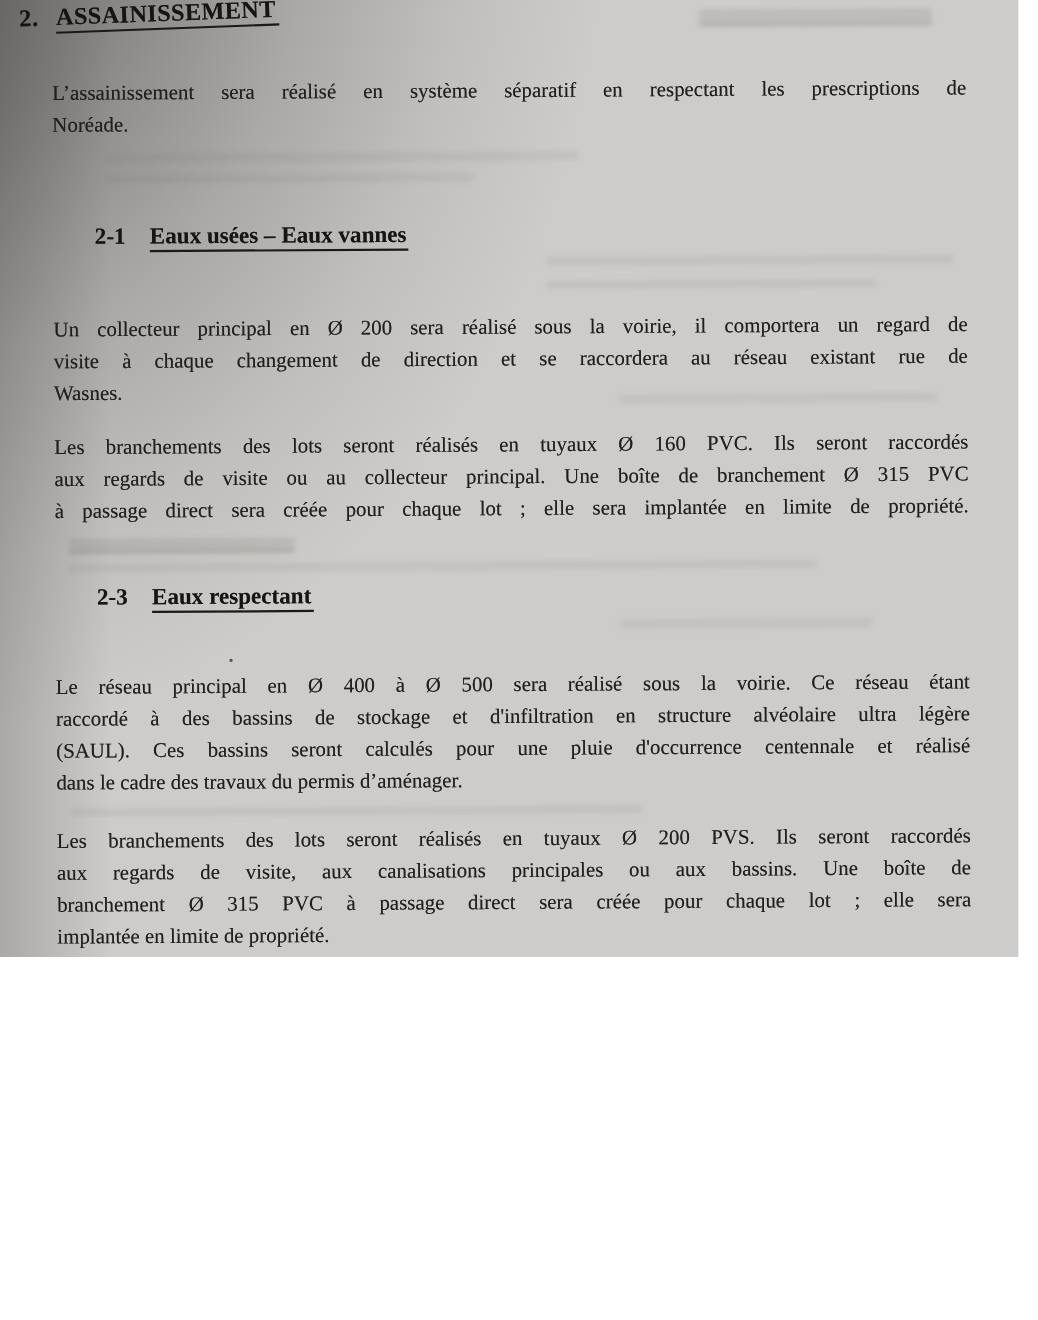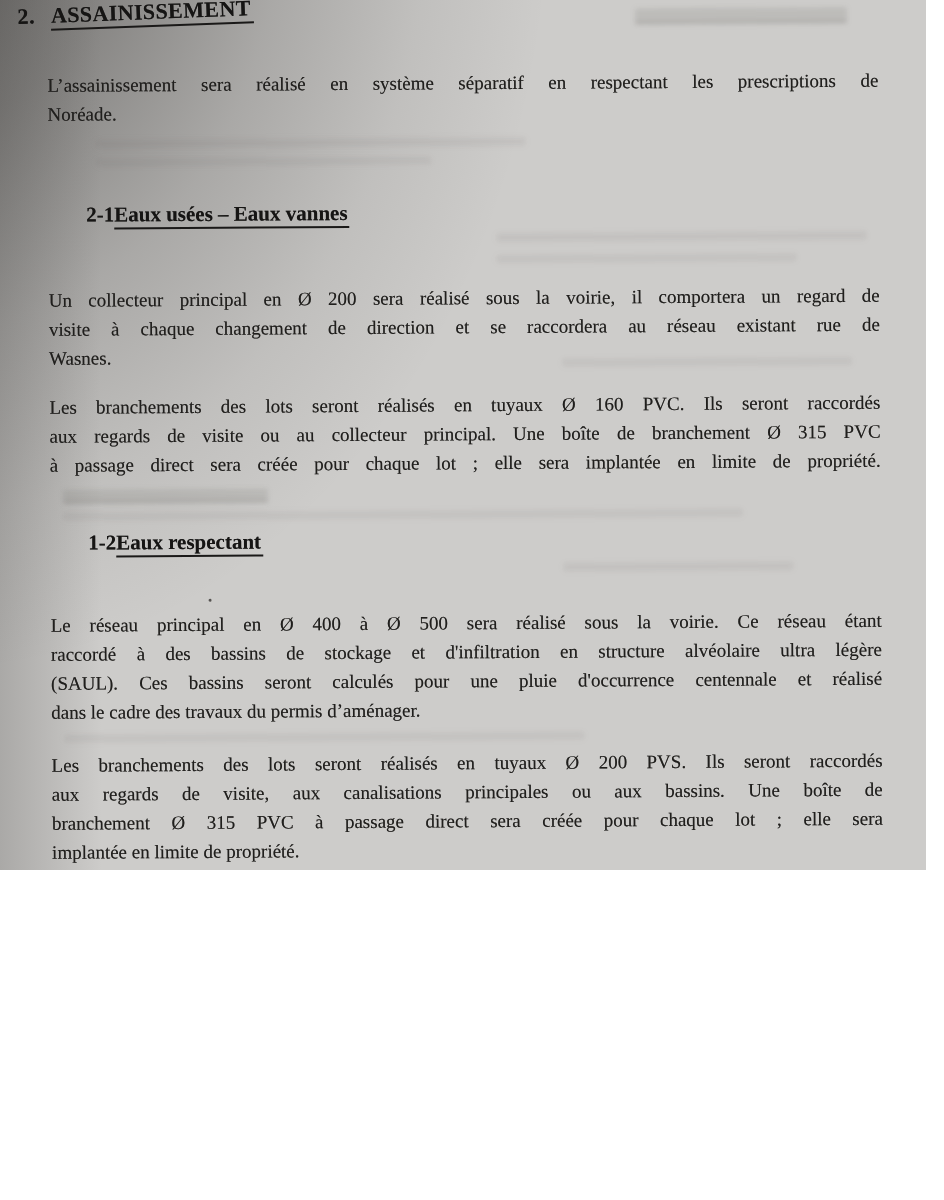--- a/index.html
+++ b/index.html
@@ -27,21 +27,21 @@
   .h1{position:absolute;left:18px;top:4px;font-weight:bold;font-size:22px;
       letter-spacing:0.4px;color:#161514;
       transform:rotate(-1.8deg);transform-origin:0 100%;
       text-shadow:0 0 0.5px rgba(20,20,20,0.6);}
   .h1 .num{margin-right:16px;}
   .h1 .ttl{border-bottom:2.5px solid #1a1918;padding-bottom:1px;padding-right:3px;}
 
   
   .h2{position:absolute;left:85px;font-weight:bold;font-size:21px;color:#161514;
       text-shadow:0 0 0.5px rgba(20,20,20,0.55);}
-  .h2 .num{}
+  .h2 .num{margin-right:22px;}
   .h2 .ttl{border-bottom:2.5px solid #1a1918;padding-bottom:1px;padding-right:2px;}
 
   
   .para{position:absolute;left:47px;width:831px;font-size:19px;line-height:29px;
         text-shadow:0 0 0.5px rgba(25,24,22,0.55);}
   .tline{text-align:justify;}
   .tline.j{text-align-last:justify;}
 
   
   .ghost{position:absolute;background:rgba(95,90,84,0.14);filter:blur(2.5px);
@@ -94,21 +94,21 @@
       <div class="tline">Wasnes.</div>
     </div>
 
     <div class="para" style="top:393px;">
       <div class="tline j">Les branchements des lots seront réalisés en tuyaux Ø 160 PVC. Ils seront raccordés</div>
       <div class="tline j">aux regards de visite ou au collecteur principal. Une boîte de branchement Ø 315 PVC</div>
       <div class="tline j">à passage direct sera créée pour chaque lot ; elle sera implantée en limite de propriété.</div>
     </div>
 
     <div class="h2" style="top:531px;">
-      <span class="num">1-2</span><span class="ttl">Eaux respectant</span>
+      <span class="num">2-3</span><span class="ttl">Eaux respectant</span>
     </div>
 
     <div class="para" style="top:611px;">
       <div class="tline j">Le réseau principal en Ø 400 à Ø 500  sera réalisé sous la voirie. Ce réseau étant</div>
       <div class="tline j">raccordé à des bassins de stockage et d'infiltration  en structure alvéolaire ultra légère</div>
       <div class="tline j">(SAUL). Ces bassins seront calculés pour une pluie d'occurrence centennale et réalisé</div>
       <div class="tline">dans le cadre des travaux du permis d’aménager.</div>
     </div>
 
     <div class="para" style="top:751px;">

